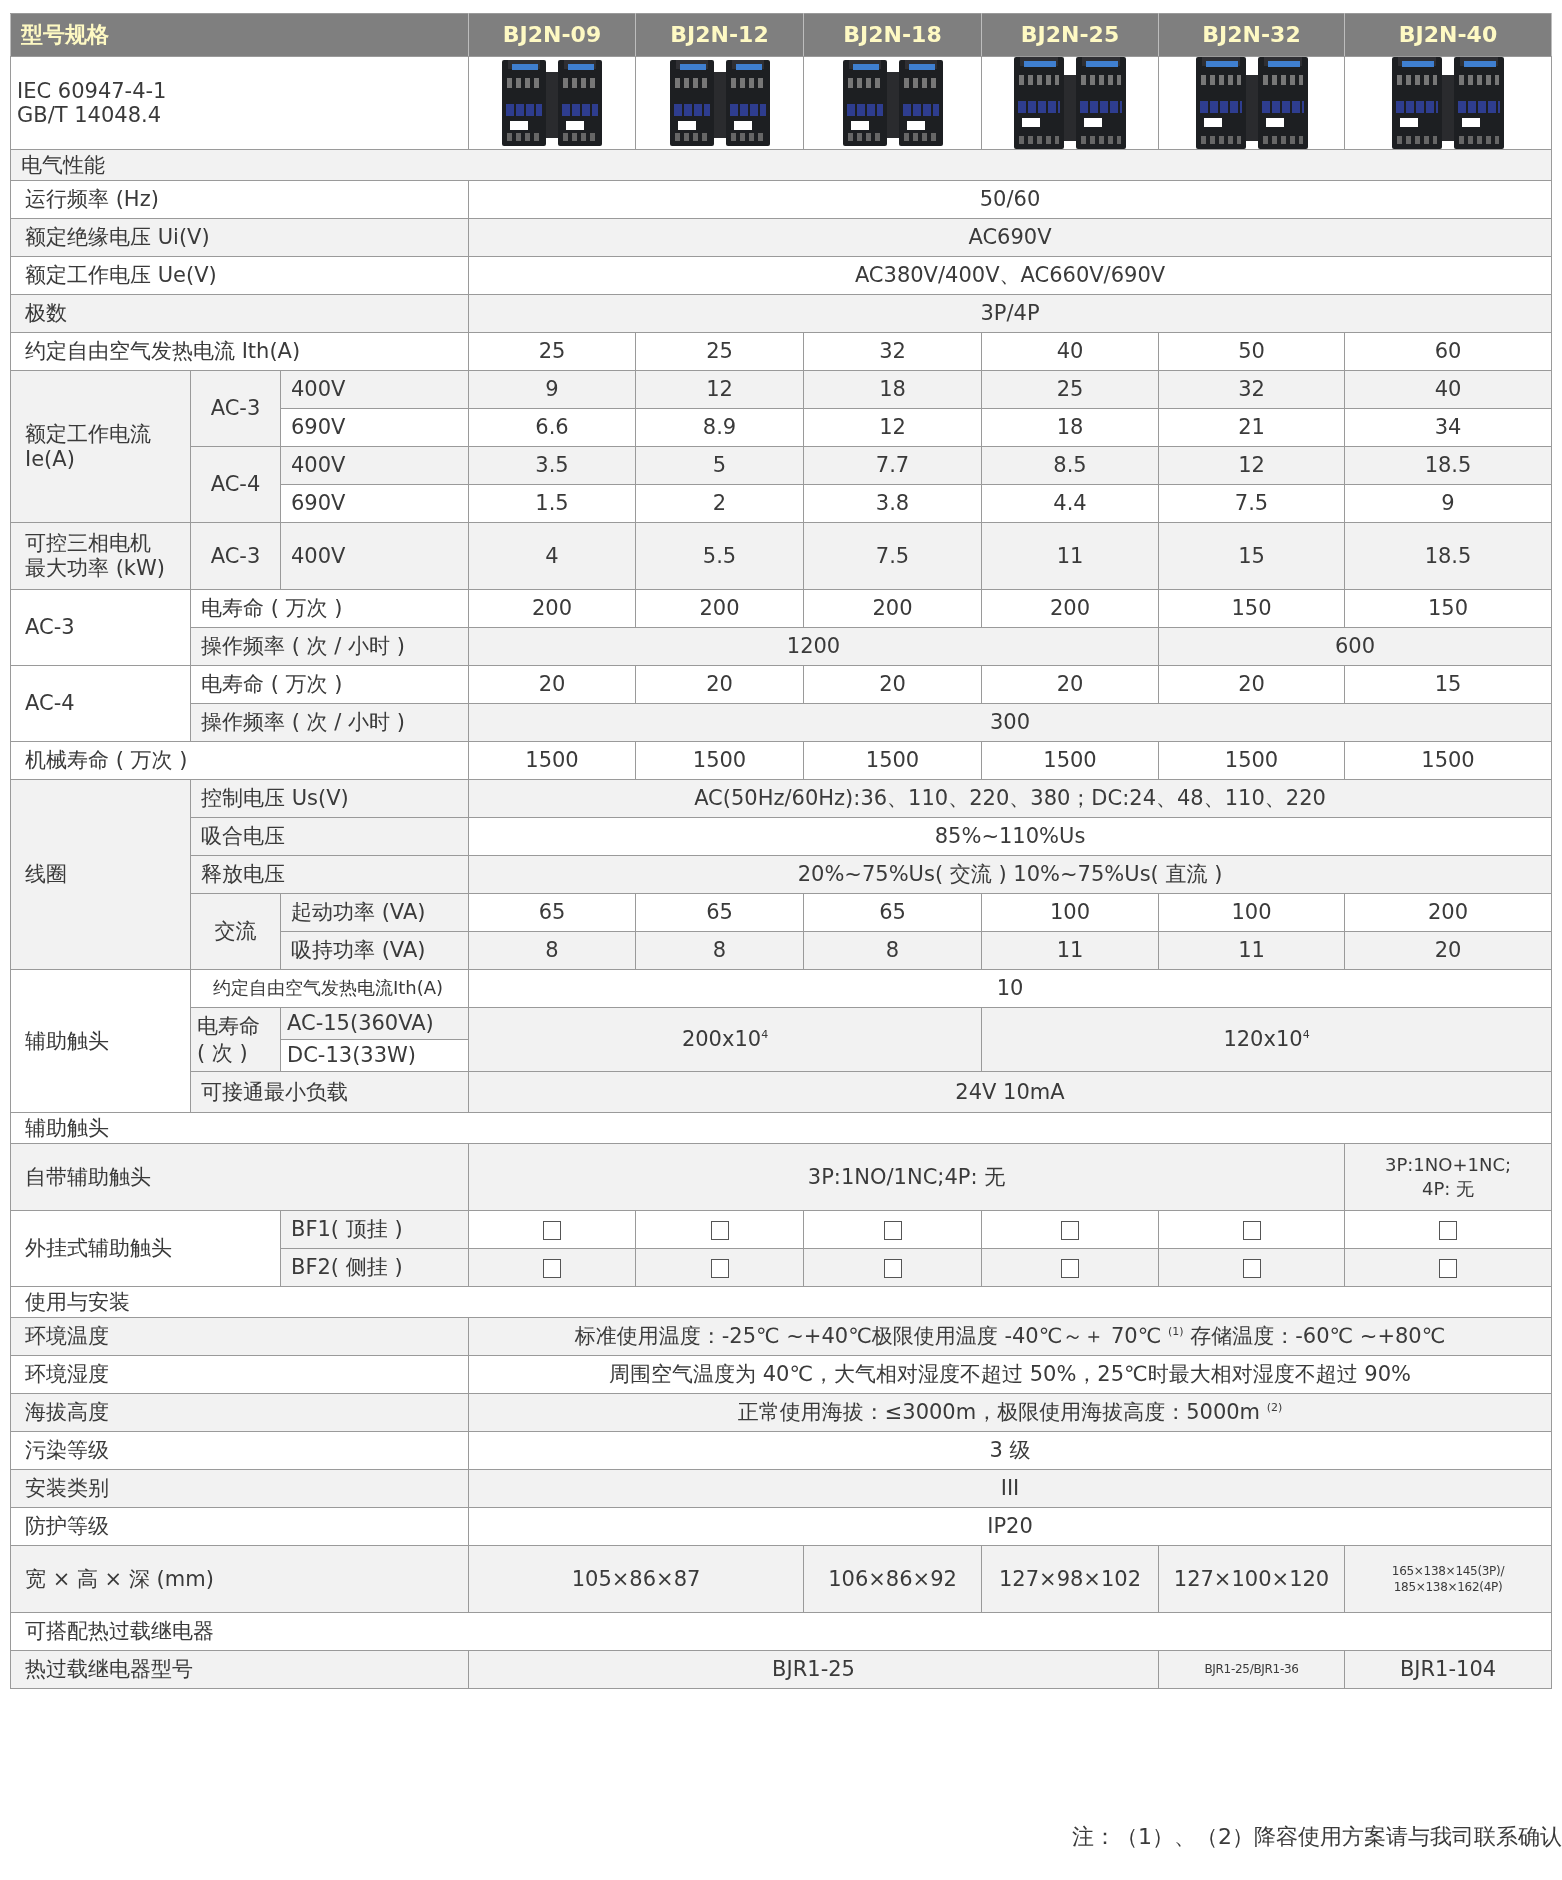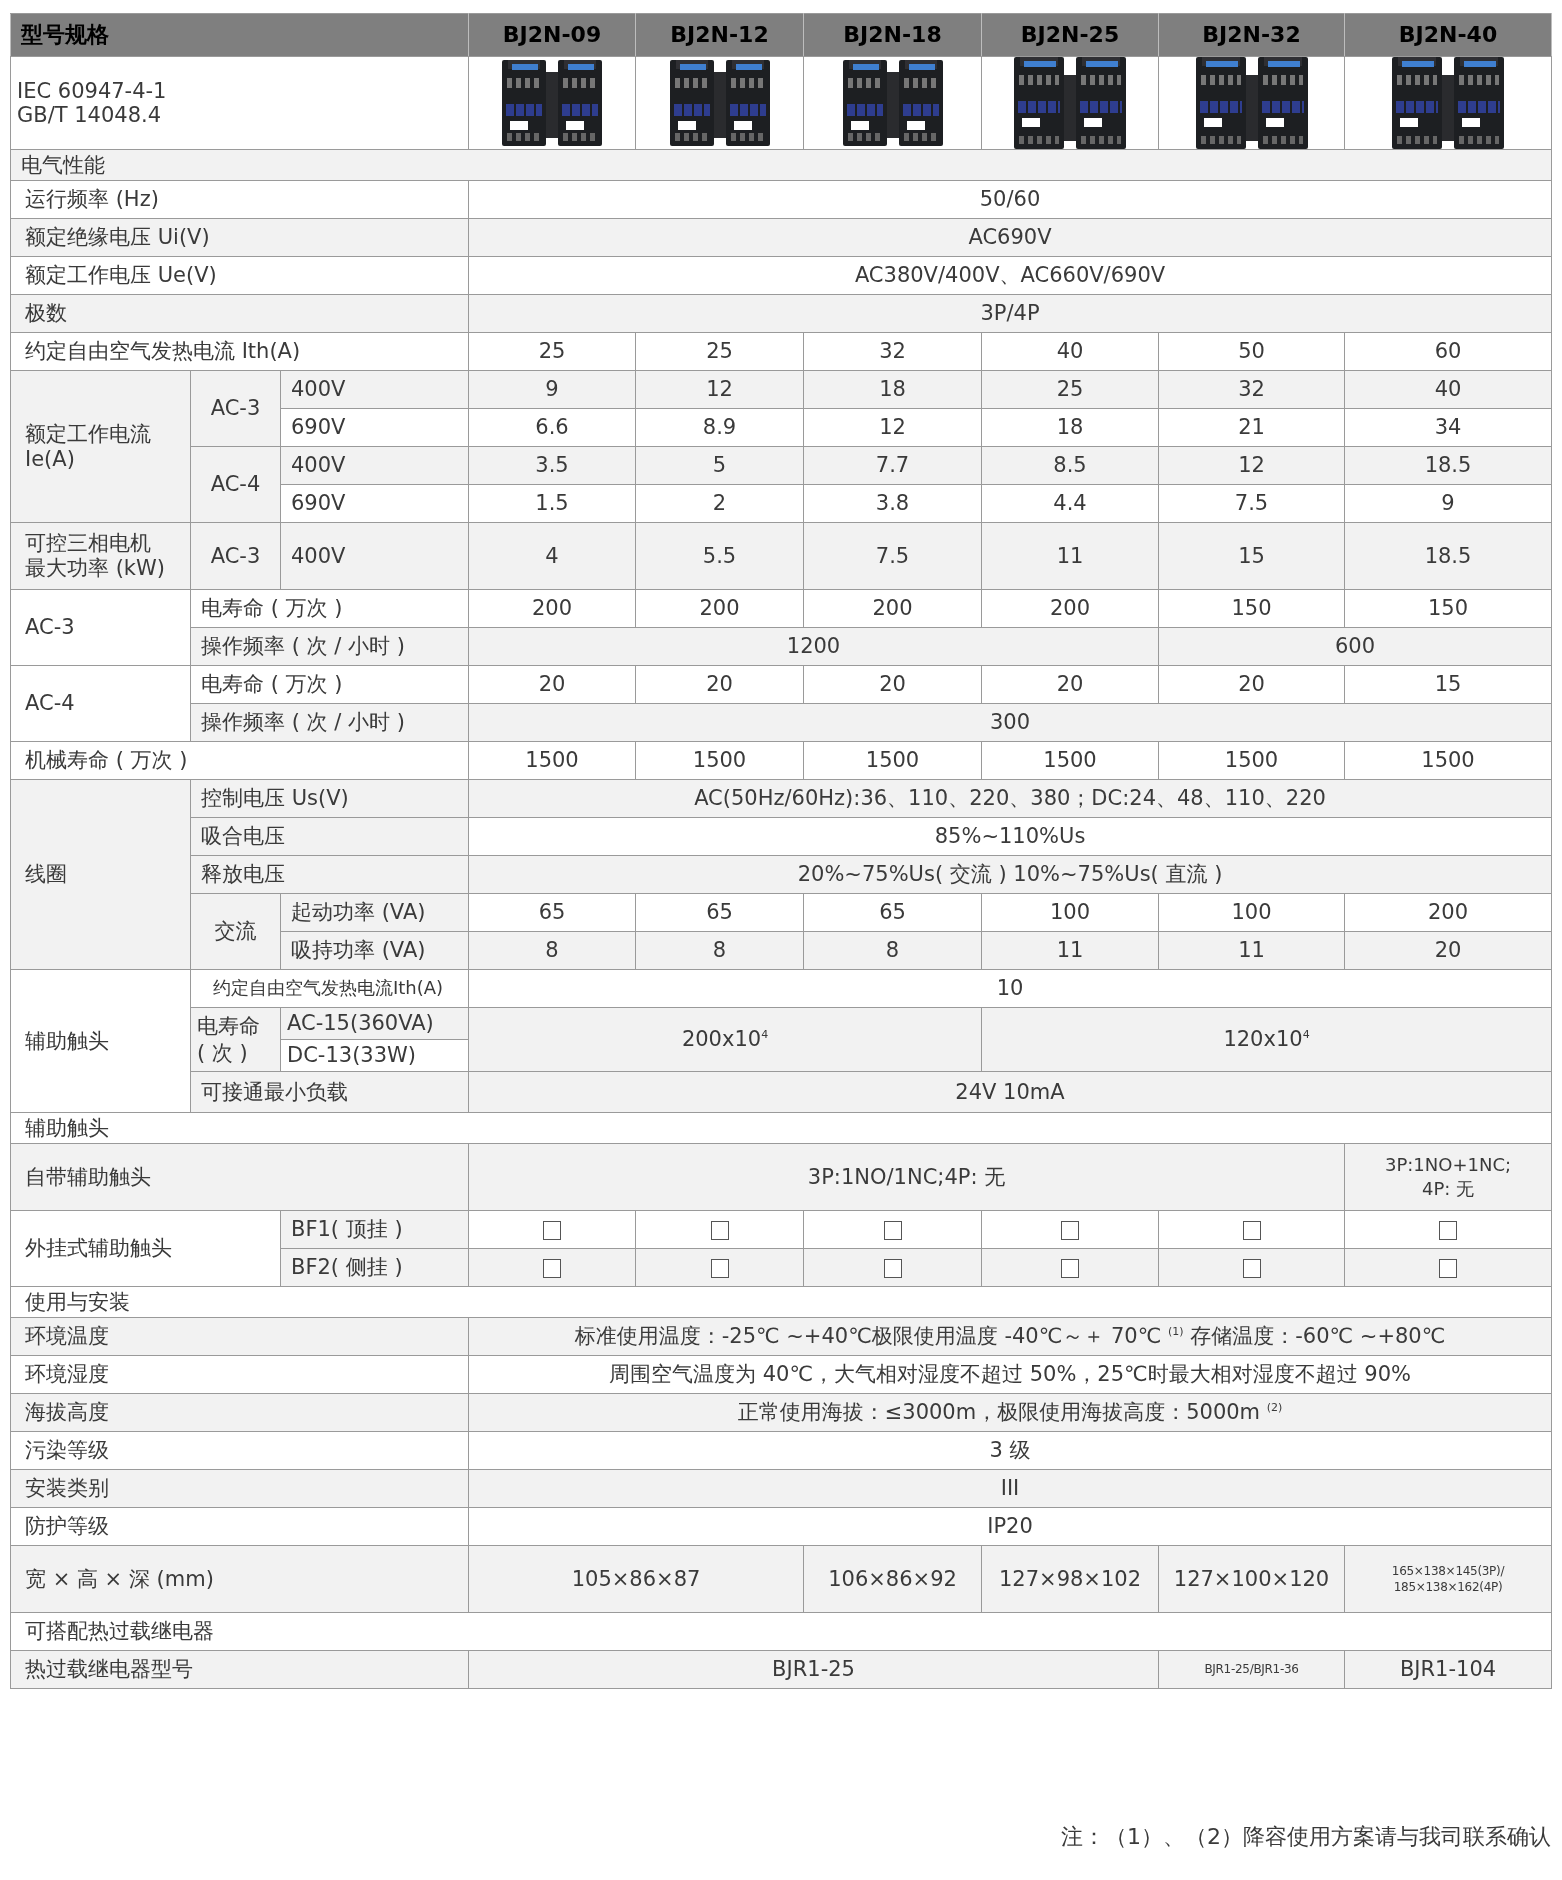--- a/index.html
+++ b/index.html
@@ -1,20 +1,20 @@
 <!DOCTYPE html>
 <html><head>
 <meta charset="utf-8">
 <style>
   html, body { margin: 0; padding: 0; background: #ffffff; }
   body { width: 1562px; height: 1880px; position: relative; font-family: "DejaVu Sans", "Liberation Sans", sans-serif; color: #3a3a3a; }
   .wrap { position: absolute; left: 10px; top: 13px; }
   table.spec { border-collapse: collapse; table-layout: fixed; width: 1541px; font-size: 21px; }
   table.spec td, table.spec th { border: 1.5px solid #9a9a9a; padding: 0 10px; height: 37px; line-height: 1.15; white-space: nowrap; overflow: hidden; }
-  table.spec th { background: #7f7f7f; color: #000000; font-weight: 600; height: 42px; text-align: center; border-color: #bdbdbd; border-top-color:#9a9a9a; border-bottom-color:#9a9a9a; font-size: 22px; }
+  table.spec th { background: #7f7f7f; color: #fef9c3; font-weight: 600; height: 42px; text-align: center; border-color: #bdbdbd; border-top-color:#9a9a9a; border-bottom-color:#9a9a9a; font-size: 22px; }
   table.spec th.first { text-align: left; }
   .g { background: #f2f2f2; }
   .w { background: #ffffff; }
   .c { text-align: center; }
   .l { text-align: left; }
   .sec { padding-left: 10px !important; }
   .ind { padding-left: 14px !important; }
   .imgrow td { height: 169px; }
   .tall { height: 66px !important; }
   .wrapt { white-space: normal !important; }
@@ -25,21 +25,21 @@
   .prod { display: inline-flex; align-items: flex-end; gap: 0; vertical-align: middle; }
   .unit { width: 44px; height: 86px; background: #1d1f22; position: relative; border-radius: 2px; }
   .unit .top { position: absolute; left: 6px; right: 6px; top: 0; height: 9px; background: #2f2f33; }
   .unit .lbl { position: absolute; left: 10px; right: 8px; top: 4px; height: 6px; background: #3f7fd0; }
   .unit .screws { position: absolute; left: 5px; right: 5px; top: 18px; height: 10px; background: repeating-linear-gradient(90deg, #777 0 5px, #1d1f22 5px 9px); }
   .unit .blue { position: absolute; left: 4px; right: 4px; top: 44px; height: 12px; background: repeating-linear-gradient(90deg, #2e3d8f 0 8px, #1d1f22 8px 10px); }
   .unit .wlab { position: absolute; left: 8px; width: 18px; top: 61px; height: 9px; background: #ffffff; }
   .unit .bscrews { position: absolute; left: 5px; right: 5px; bottom: 5px; height: 8px; background: repeating-linear-gradient(90deg, #666 0 5px, #1d1f22 5px 9px); }
   .mid { width: 12px; height: 66px; background: #2a2b2e; margin-bottom: 8px; }
   .big .unit { width: 50px; height: 92px; }
-  .note { position: absolute; right: 11px; top: 1822px; font-size: 22px; color: #3a3a3a; }
+  .note { position: absolute; right: 0; top: 1822px; font-size: 22px; color: #3a3a3a; }
 </style>
 </head>
 <body>
 
 <div class="wrap">
 <table class="spec">
   <colgroup>
     <col style="width:180px">
         <col style="width:90px">
         <col style="width:188px">

